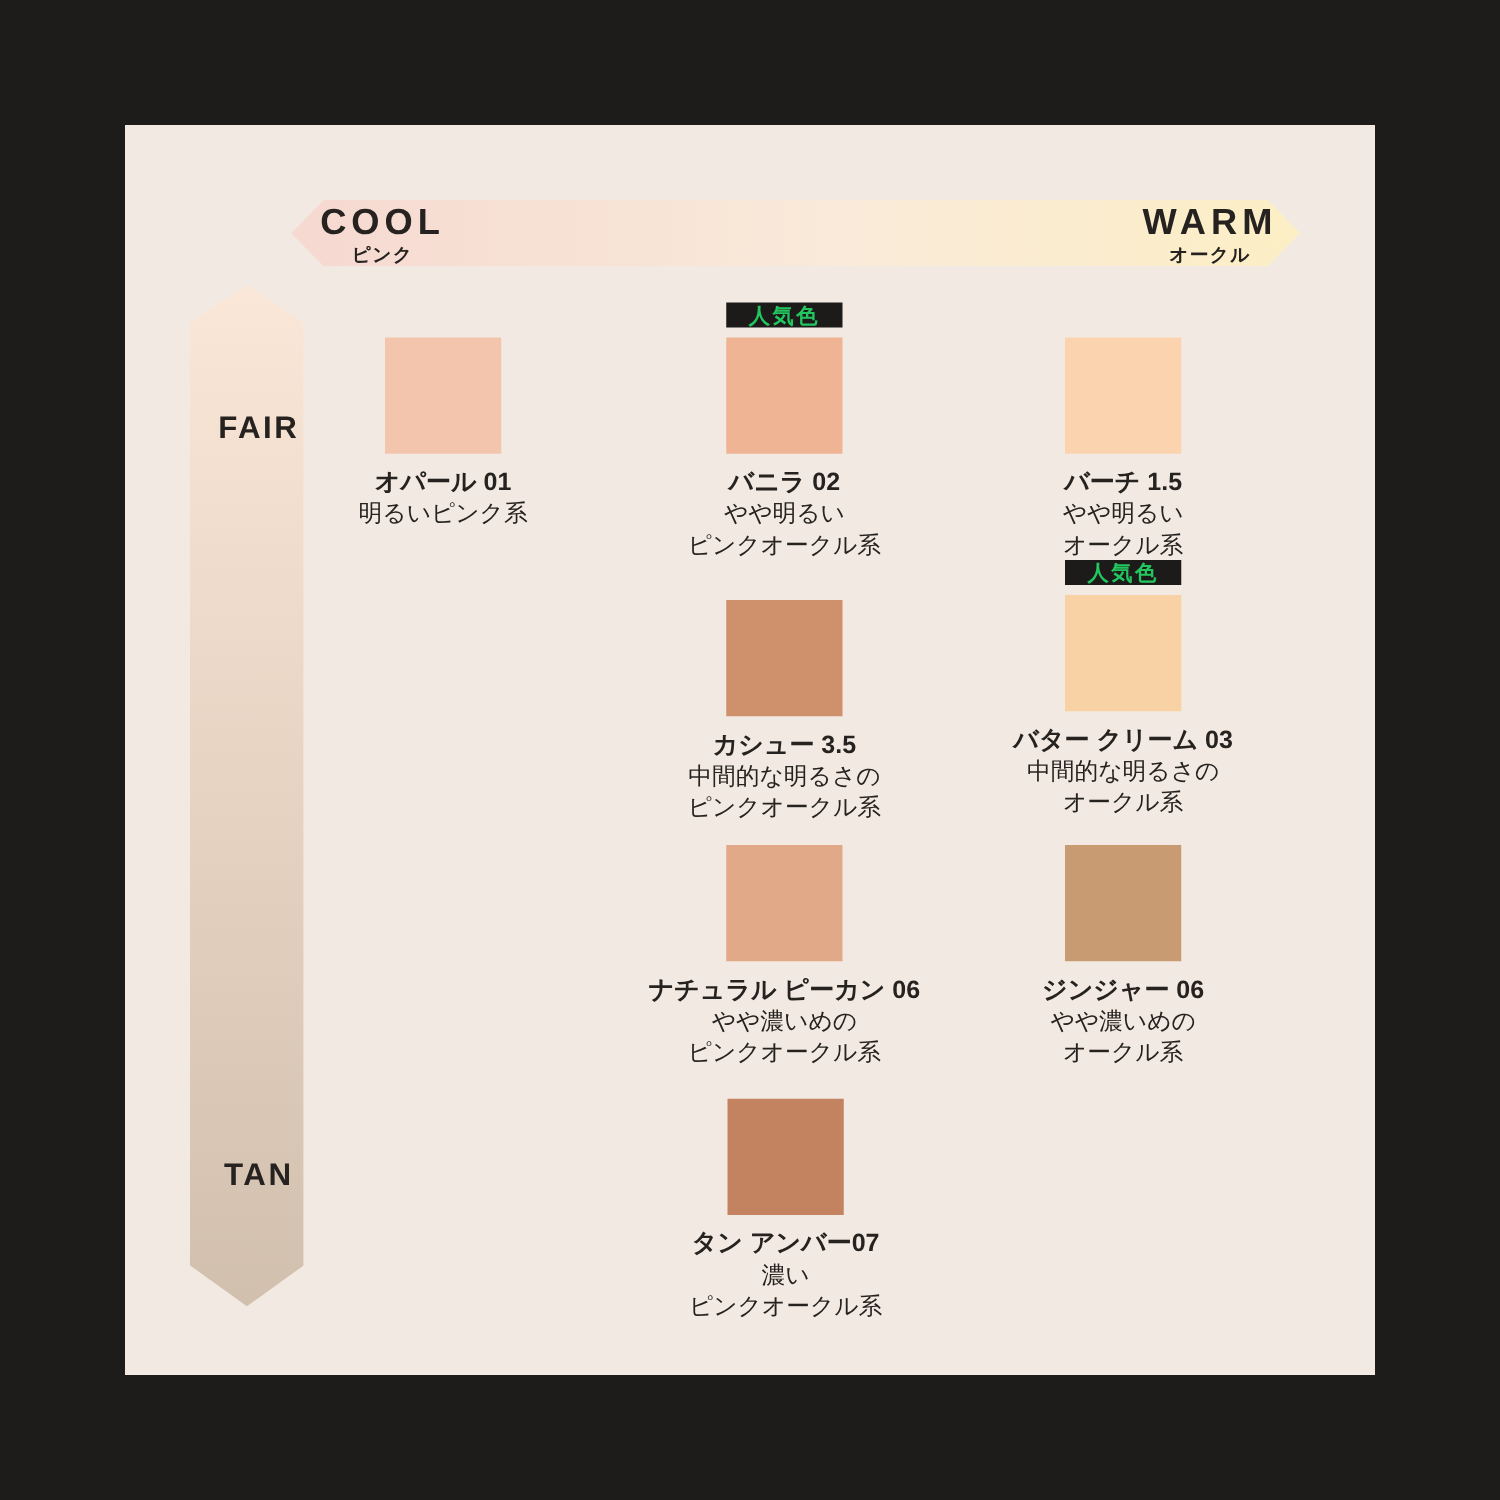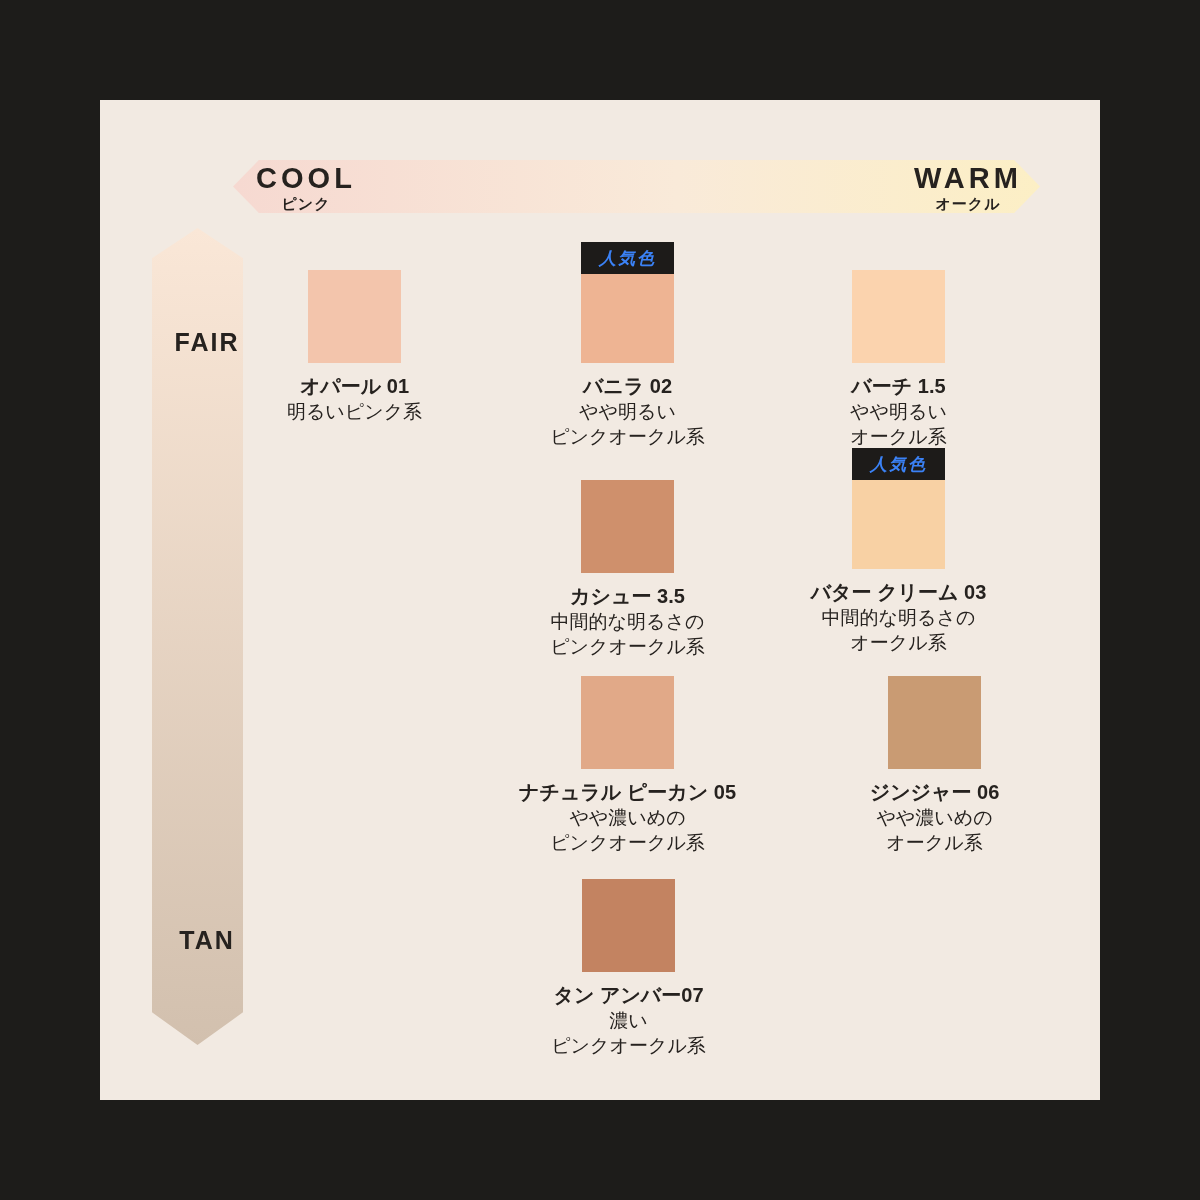--- a/index.html
+++ b/index.html
@@ -28,23 +28,23 @@
   }
   .v-label { position:absolute; left:152px; width:110px; text-align:center;
              font-size:25px; font-weight:700; letter-spacing:2px; }
   .v-label.fair { top:328px; }
   .v-label.tan  { top:926px; }
 
   
   .cell   { position:absolute; width:93px; }
   .swatch { width:93px; height:93px; }
   .badge  {
-    position:absolute; top:-28px; left:0; width:93px; height:32px;
-    background:#1d1b19; color:#3b82f6; font-size:17px; font-weight:700;
-    letter-spacing:2px; display:flex; align-items:center; justify-content:center;font-style:italic;
+    position:absolute; top:-28px; left:0; width:93px; height:20px;
+    background:#1d1b19; color:#22c55e; font-size:17px; font-weight:700;
+    letter-spacing:2px; display:flex; align-items:center; justify-content:center;
   }
   .label { position:absolute; top:103px; left:50%; transform:translateX(-50%);
            width:300px; text-align:center; }
   .nm { font-size:20px; font-weight:700; line-height:26px; }
   .ds { font-size:19px; font-weight:400; line-height:25px; }
 </style>
 </head>
 <body style="background: rgb(29, 28, 26);">
 
 <div class="stage" style="background: rgb(29, 28, 26); color: rgb(38, 34, 31);">
@@ -107,27 +107,27 @@
     <div class="label">
       <div class="nm">バター クリーム 03</div>
       <div class="ds">中間的な明るさの</div>
       <div class="ds">オークル系</div>
     </div>
   </div>
 
   <div class="cell" style="left:581px; top:676px;">
     <div class="swatch" style="background: rgb(225, 169, 136);"></div>
     <div class="label">
-      <div class="nm">ナチュラル ピーカン 05</div>
+      <div class="nm">ナチュラル ピーカン 06</div>
       <div class="ds">やや濃いめの</div>
       <div class="ds">ピンクオークル系</div>
     </div>
   </div>
 
-  <div class="cell" style="left:852px; top:676px;margin-left:36px;">
+  <div class="cell" style="left:852px; top:676px;">
     <div class="swatch" style="background: rgb(201, 155, 115);"></div>
     <div class="label">
       <div class="nm">ジンジャー 06</div>
       <div class="ds">やや濃いめの</div>
       <div class="ds">オークル系</div>
     </div>
   </div>
 
   <div class="cell" style="left:582px; top:879px;">
     <div class="swatch" style="background: rgb(195, 131, 97);"></div>

